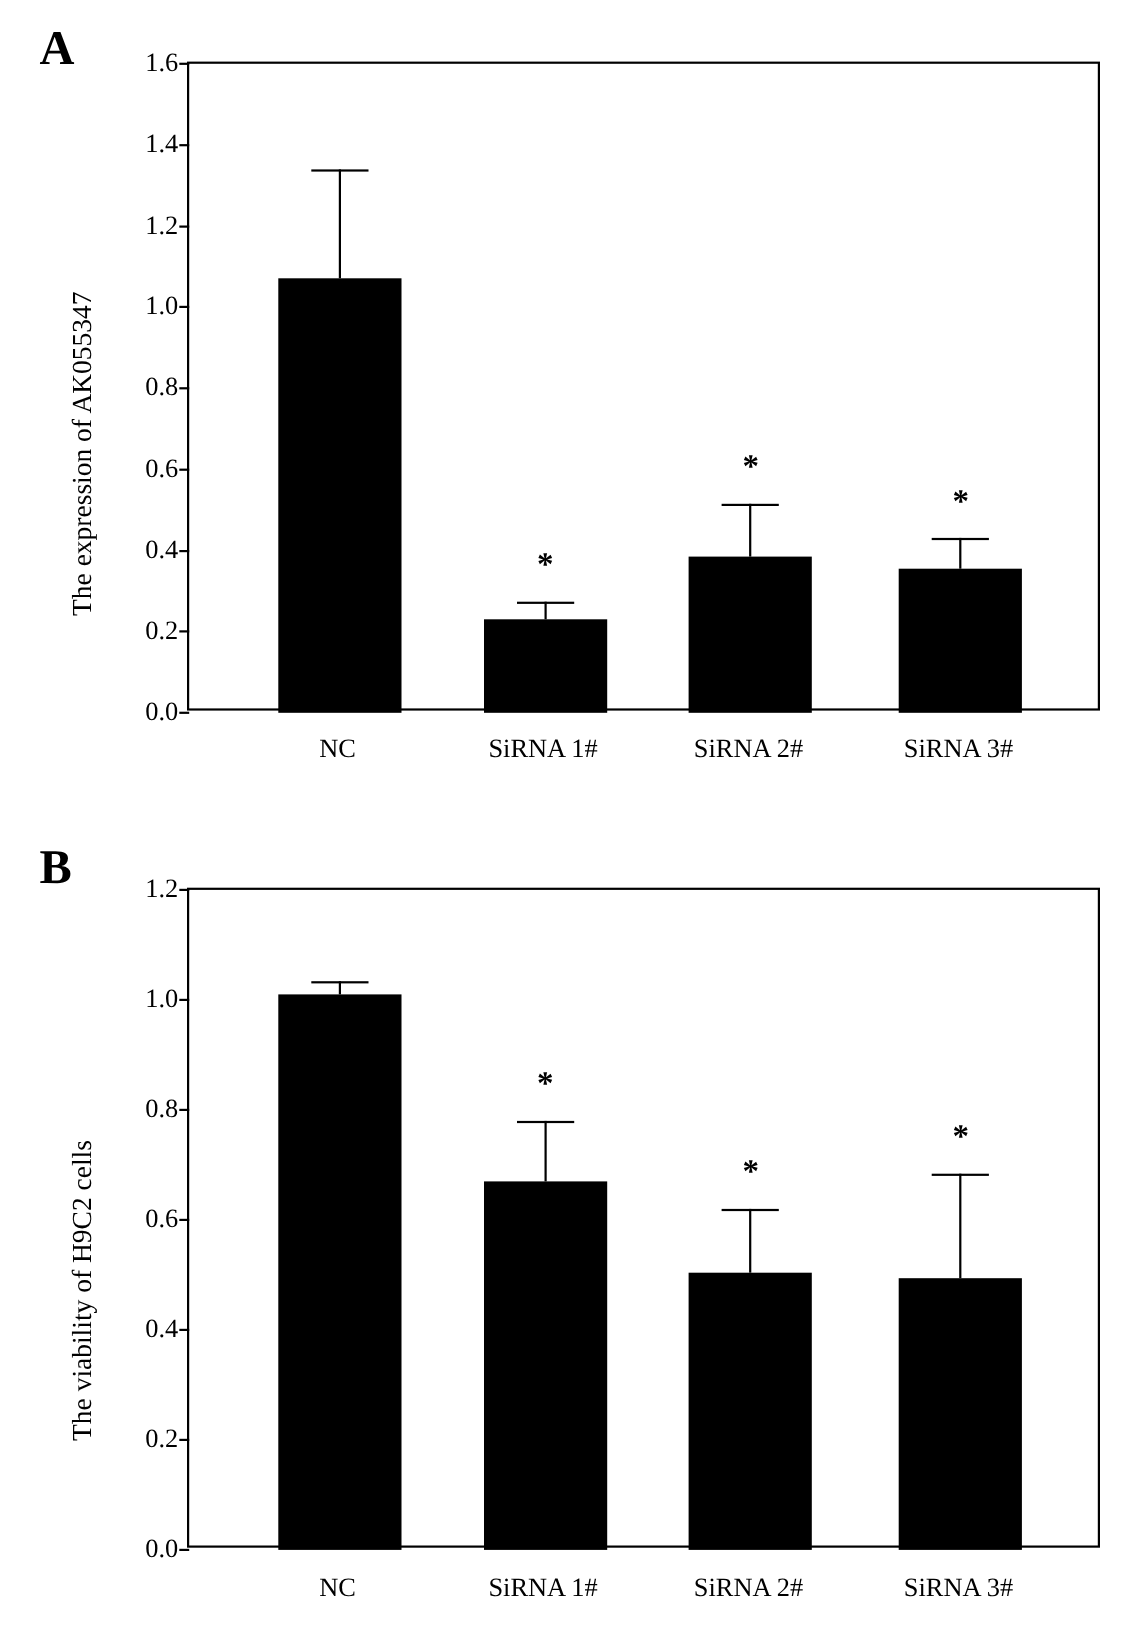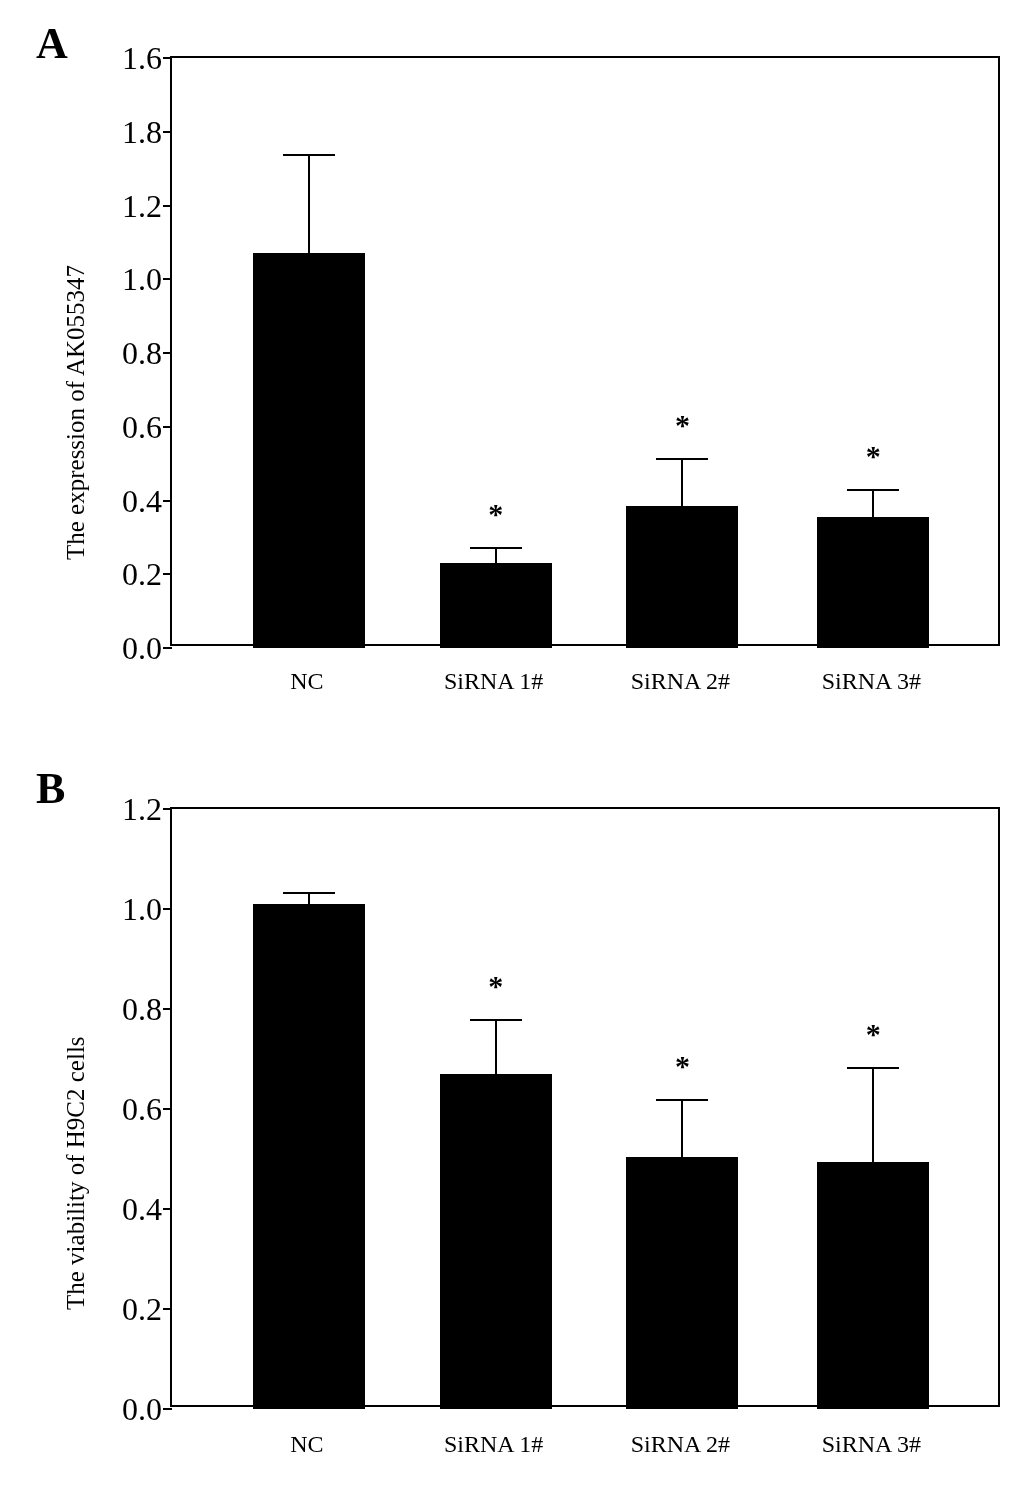--- a/index.html
+++ b/index.html
@@ -46,21 +46,21 @@
     position: absolute;
     border: 2px solid #000;
     background: #ffffff;
     box-sizing: border-box;
   }
 
   .ytick {
     position: absolute;
     right: 100%;
     transform: translateY(-50%);
-    font-size: 32px;
+    font-size: 24px;
     padding-right: 10px;
     white-space: nowrap;
   }
   .ytick-mark {
     position: absolute;
     right: 100%;
     width: 9px;
     height: 2px;
     background: #000;
     transform: translateY(-1px);
@@ -111,21 +111,21 @@
         <div class="ytick" style="top: 442.5px;">0.4</div>
         <div class="ytick-mark" style="top: 442.5px;"></div>
         <div class="ytick" style="top: 368.75px;">0.6</div>
         <div class="ytick-mark" style="top: 368.75px;"></div>
         <div class="ytick" style="top: 295px;">0.8</div>
         <div class="ytick-mark" style="top: 295px;"></div>
         <div class="ytick" style="top: 221.25px;">1.0</div>
         <div class="ytick-mark" style="top: 221.25px;"></div>
         <div class="ytick" style="top: 147.5px;">1.2</div>
         <div class="ytick-mark" style="top: 147.5px;"></div>
-        <div class="ytick" style="top: 73.75px;">1.8</div>
+        <div class="ytick" style="top: 73.75px;">1.4</div>
         <div class="ytick-mark" style="top: 73.75px;"></div>
         <div class="ytick" style="top: 0px;">1.6</div>
         <div class="ytick-mark" style="top: 0px;"></div>
       </div>
     <div id="a-bars">
         <div class="bar" style="left: 80.95px; width: 112px; top: 195.438px; height: 394.562px;"></div>
         <div class="errbar" style="left: 135.95px; top: 95.875px; height: 99.5625px;"></div>
         <div class="errcap" style="left: 110.95px; width: 52px; top: 95.875px;"></div>
         <div class="bar" style="left: 267.7px; width: 112px; top: 505.188px; height: 84.8125px;"></div>
         <div class="errbar" style="left: 322.7px; top: 488.594px; height: 16.5938px;"></div>

